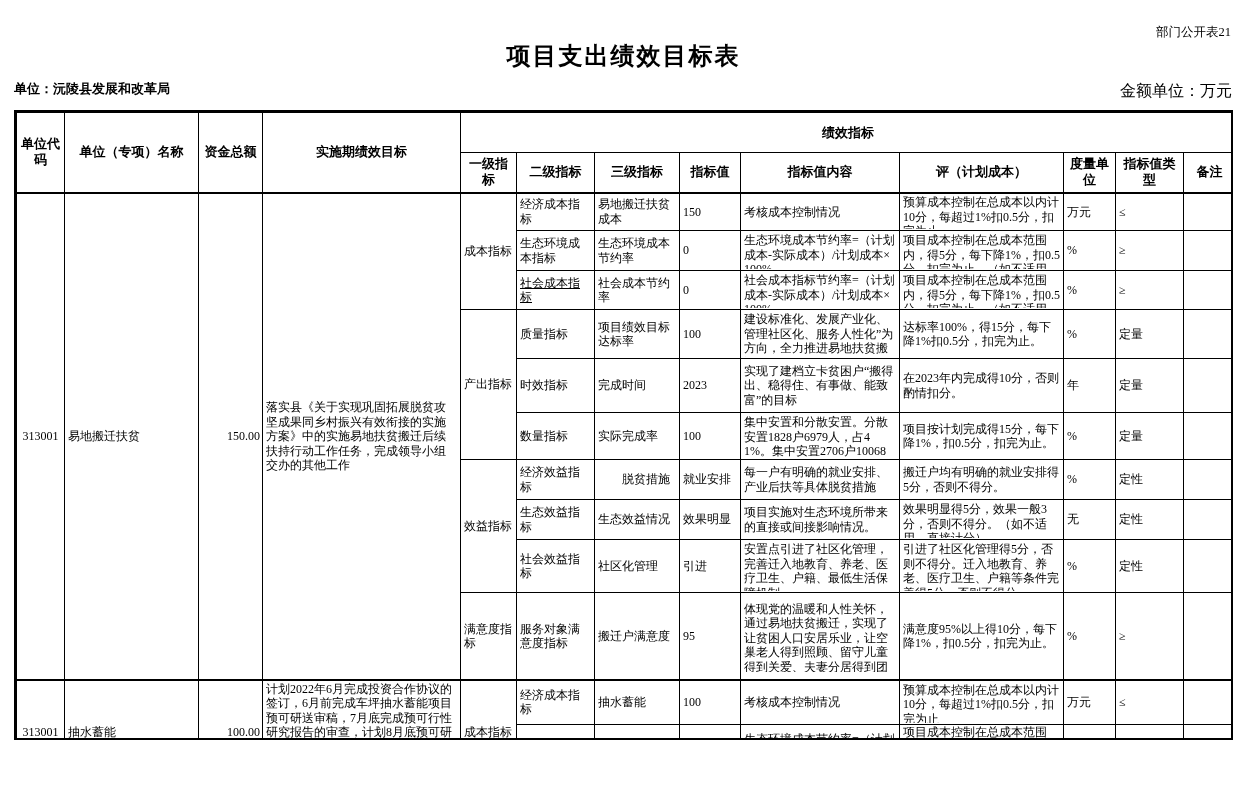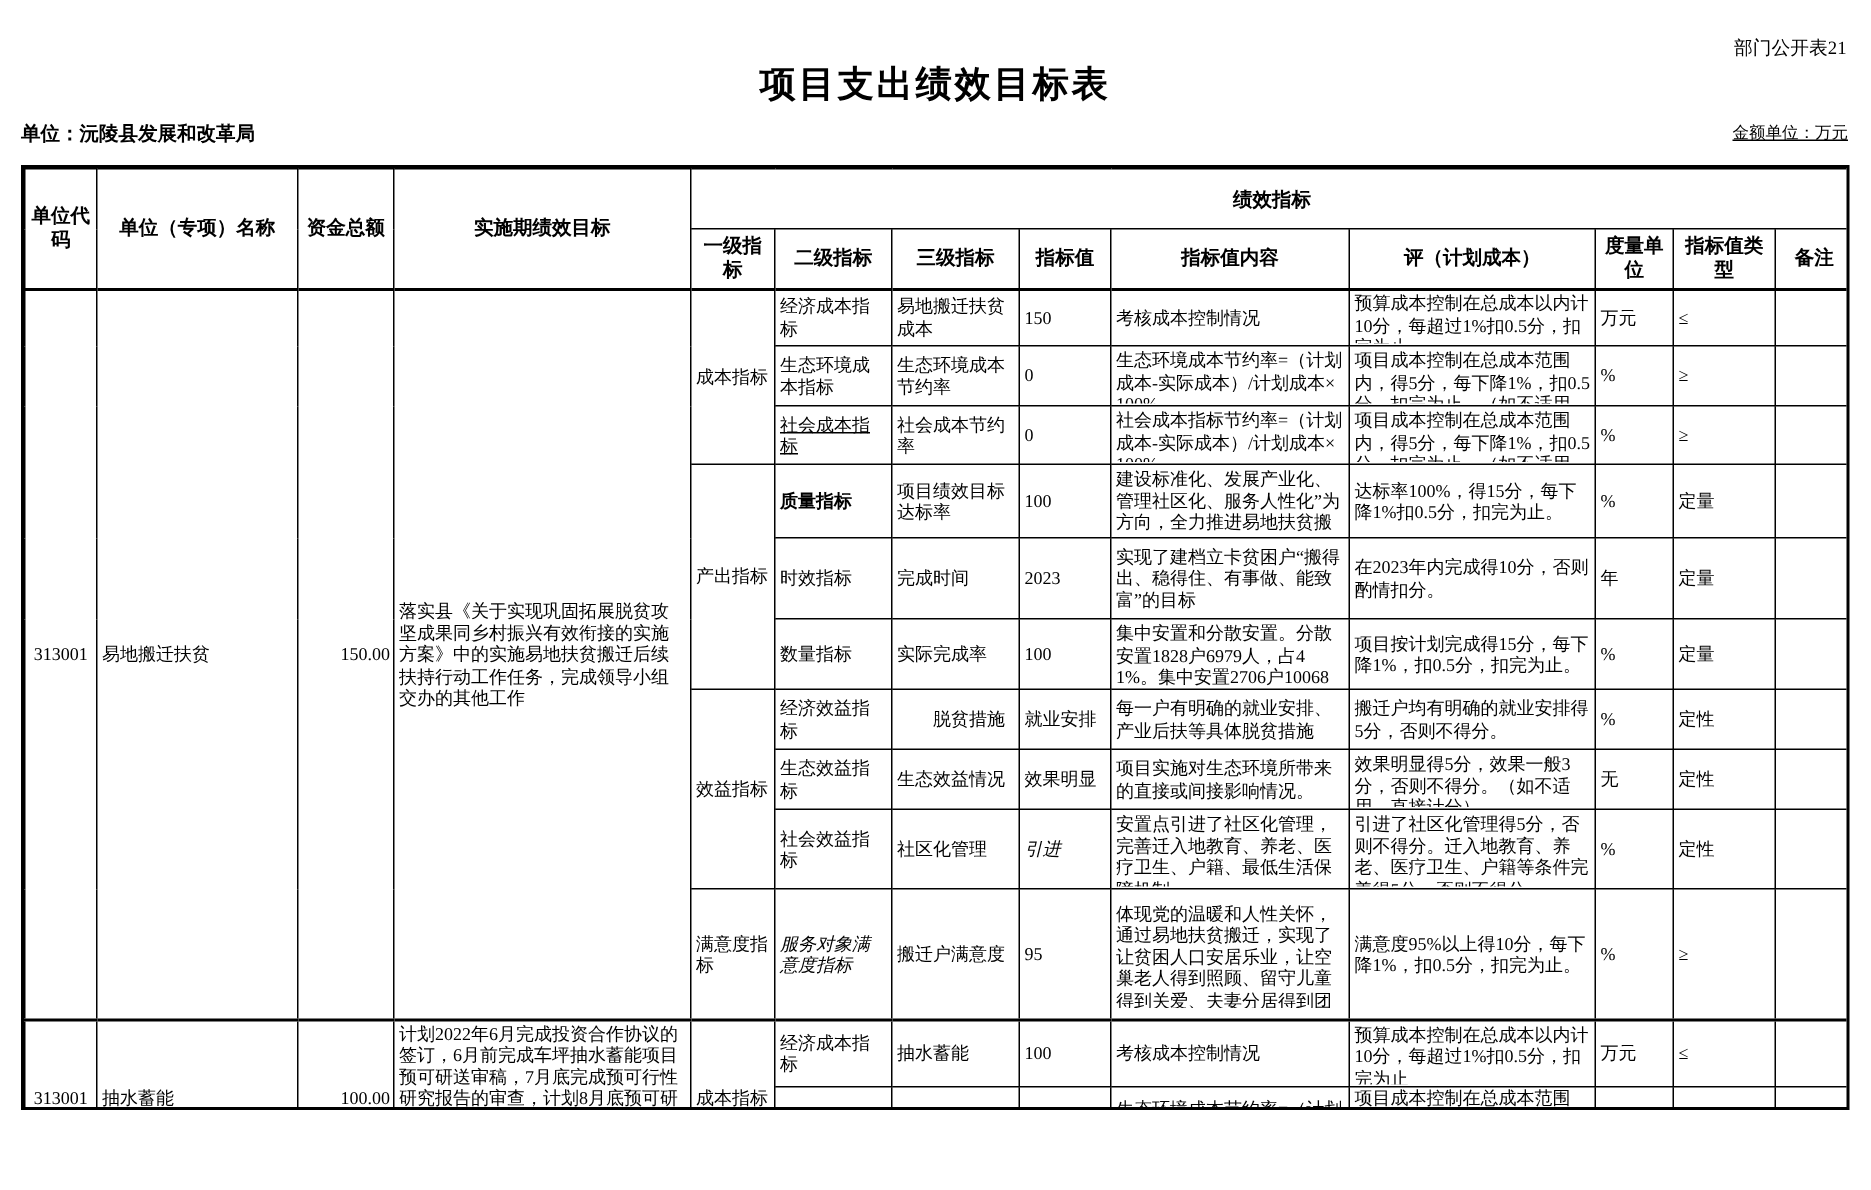--- a/index.html
+++ b/index.html
@@ -1,21 +1,21 @@
 <!DOCTYPE html>
 <html><head>
 <meta charset="utf-8">
 <style>
   html,body{margin:0;padding:0;background:#fff;}
   body{width:1247px;height:793px;position:relative;font-family:"Liberation Serif",serif;color:#000;overflow:hidden;}
   .hei{font-family:"Liberation Sans",sans-serif;font-weight:bold;}
   .sheet-label{position:absolute;top:24px;right:16px;font-size:12.5px;}
   .page-title{position:absolute;top:40px;left:0;width:100%;text-align:center;font-size:24px;letter-spacing:2px;}
   .unit-line{position:absolute;top:80px;left:14px;font-size:13px;}
-  .amount-unit{position:absolute;top:81px;right:15px;font-size:11px;text-decoration:underline;}
+  .amount-unit{position:absolute;top:81px;right:15px;font-size:16px;}
   .table-clip{position:absolute;top:110px;left:14px;width:1219px;height:630px;overflow:hidden;border:2px solid #000;box-sizing:border-box;}
   table{border-collapse:collapse;table-layout:fixed;width:1215px;}
   th,td{border:1px solid #000;padding:0;vertical-align:middle;}
   thead th{font-family:"Liberation Sans",sans-serif;font-weight:bold;font-size:13px;text-align:center;line-height:16px;padding:1px 2px;}
   tbody td{font-size:12px;}
   .cv{box-sizing:border-box;padding:1px 3px;display:flex;align-items:center;overflow:hidden;line-height:14.5px;word-break:break-all;}
   .c-center .cv{justify-content:center;text-align:center;}
   .c-right .cv{justify-content:flex-end;text-align:right;padding-right:2px;}
   tbody tr.proj-start td{border-top:2px solid #000;}
 </style>
@@ -216,21 +216,21 @@
             </div>
           </td>
         </tr>
         <tr style="height: 49px;">
           <td rowspan="3">
             <div class="cv" style="height: 138px;">
               <span>产出指标</span>
             </div>
           </td>
           <td>
-            <div class="cv" style="height: 46px; font-weight: bold;">
+            <div class="cv" style="height: 46px;">
               <span>质量指标</span>
             </div>
           </td>
           <td>
             <div class="cv" style="height: 46px;">
               <span>项目绩效目标达标率</span>
             </div>
           </td>
           <td>
             <div class="cv" style="height: 46px;">
@@ -441,21 +441,21 @@
             <div class="cv" style="height: 50px;">
               <span>社会效益指标</span>
             </div>
           </td>
           <td>
             <div class="cv" style="height: 50px;">
               <span>社区化管理</span>
             </div>
           </td>
           <td>
-            <div class="cv" style="height: 50px; font-style: italic;">
+            <div class="cv" style="height: 50px;">
               <span>引进</span>
             </div>
           </td>
           <td>
             <div class="cv" style="height: 50px; align-items: flex-start;">
               <span>安置点引进了社区化管理，完善迁入地教育、养老、医疗卫生、户籍、最低生活保障机制</span>
             </div>
           </td>
           <td>
             <div class="cv" style="height: 50px; align-items: flex-start;">
@@ -478,21 +478,21 @@
             </div>
           </td>
         </tr>
         <tr style="height: 74px;">
           <td>
             <div class="cv" style="height: 71px;">
               <span>满意度指标</span>
             </div>
           </td>
           <td>
-            <div class="cv" style="height: 86px; font-style: italic;">
+            <div class="cv" style="height: 86px;">
               <span>服务对象满意度指标</span>
             </div>
           </td>
           <td>
             <div class="cv" style="height: 76px;">
               <span>搬迁户满意度</span>
             </div>
           </td>
           <td>
             <div class="cv" style="height: 71px;">

